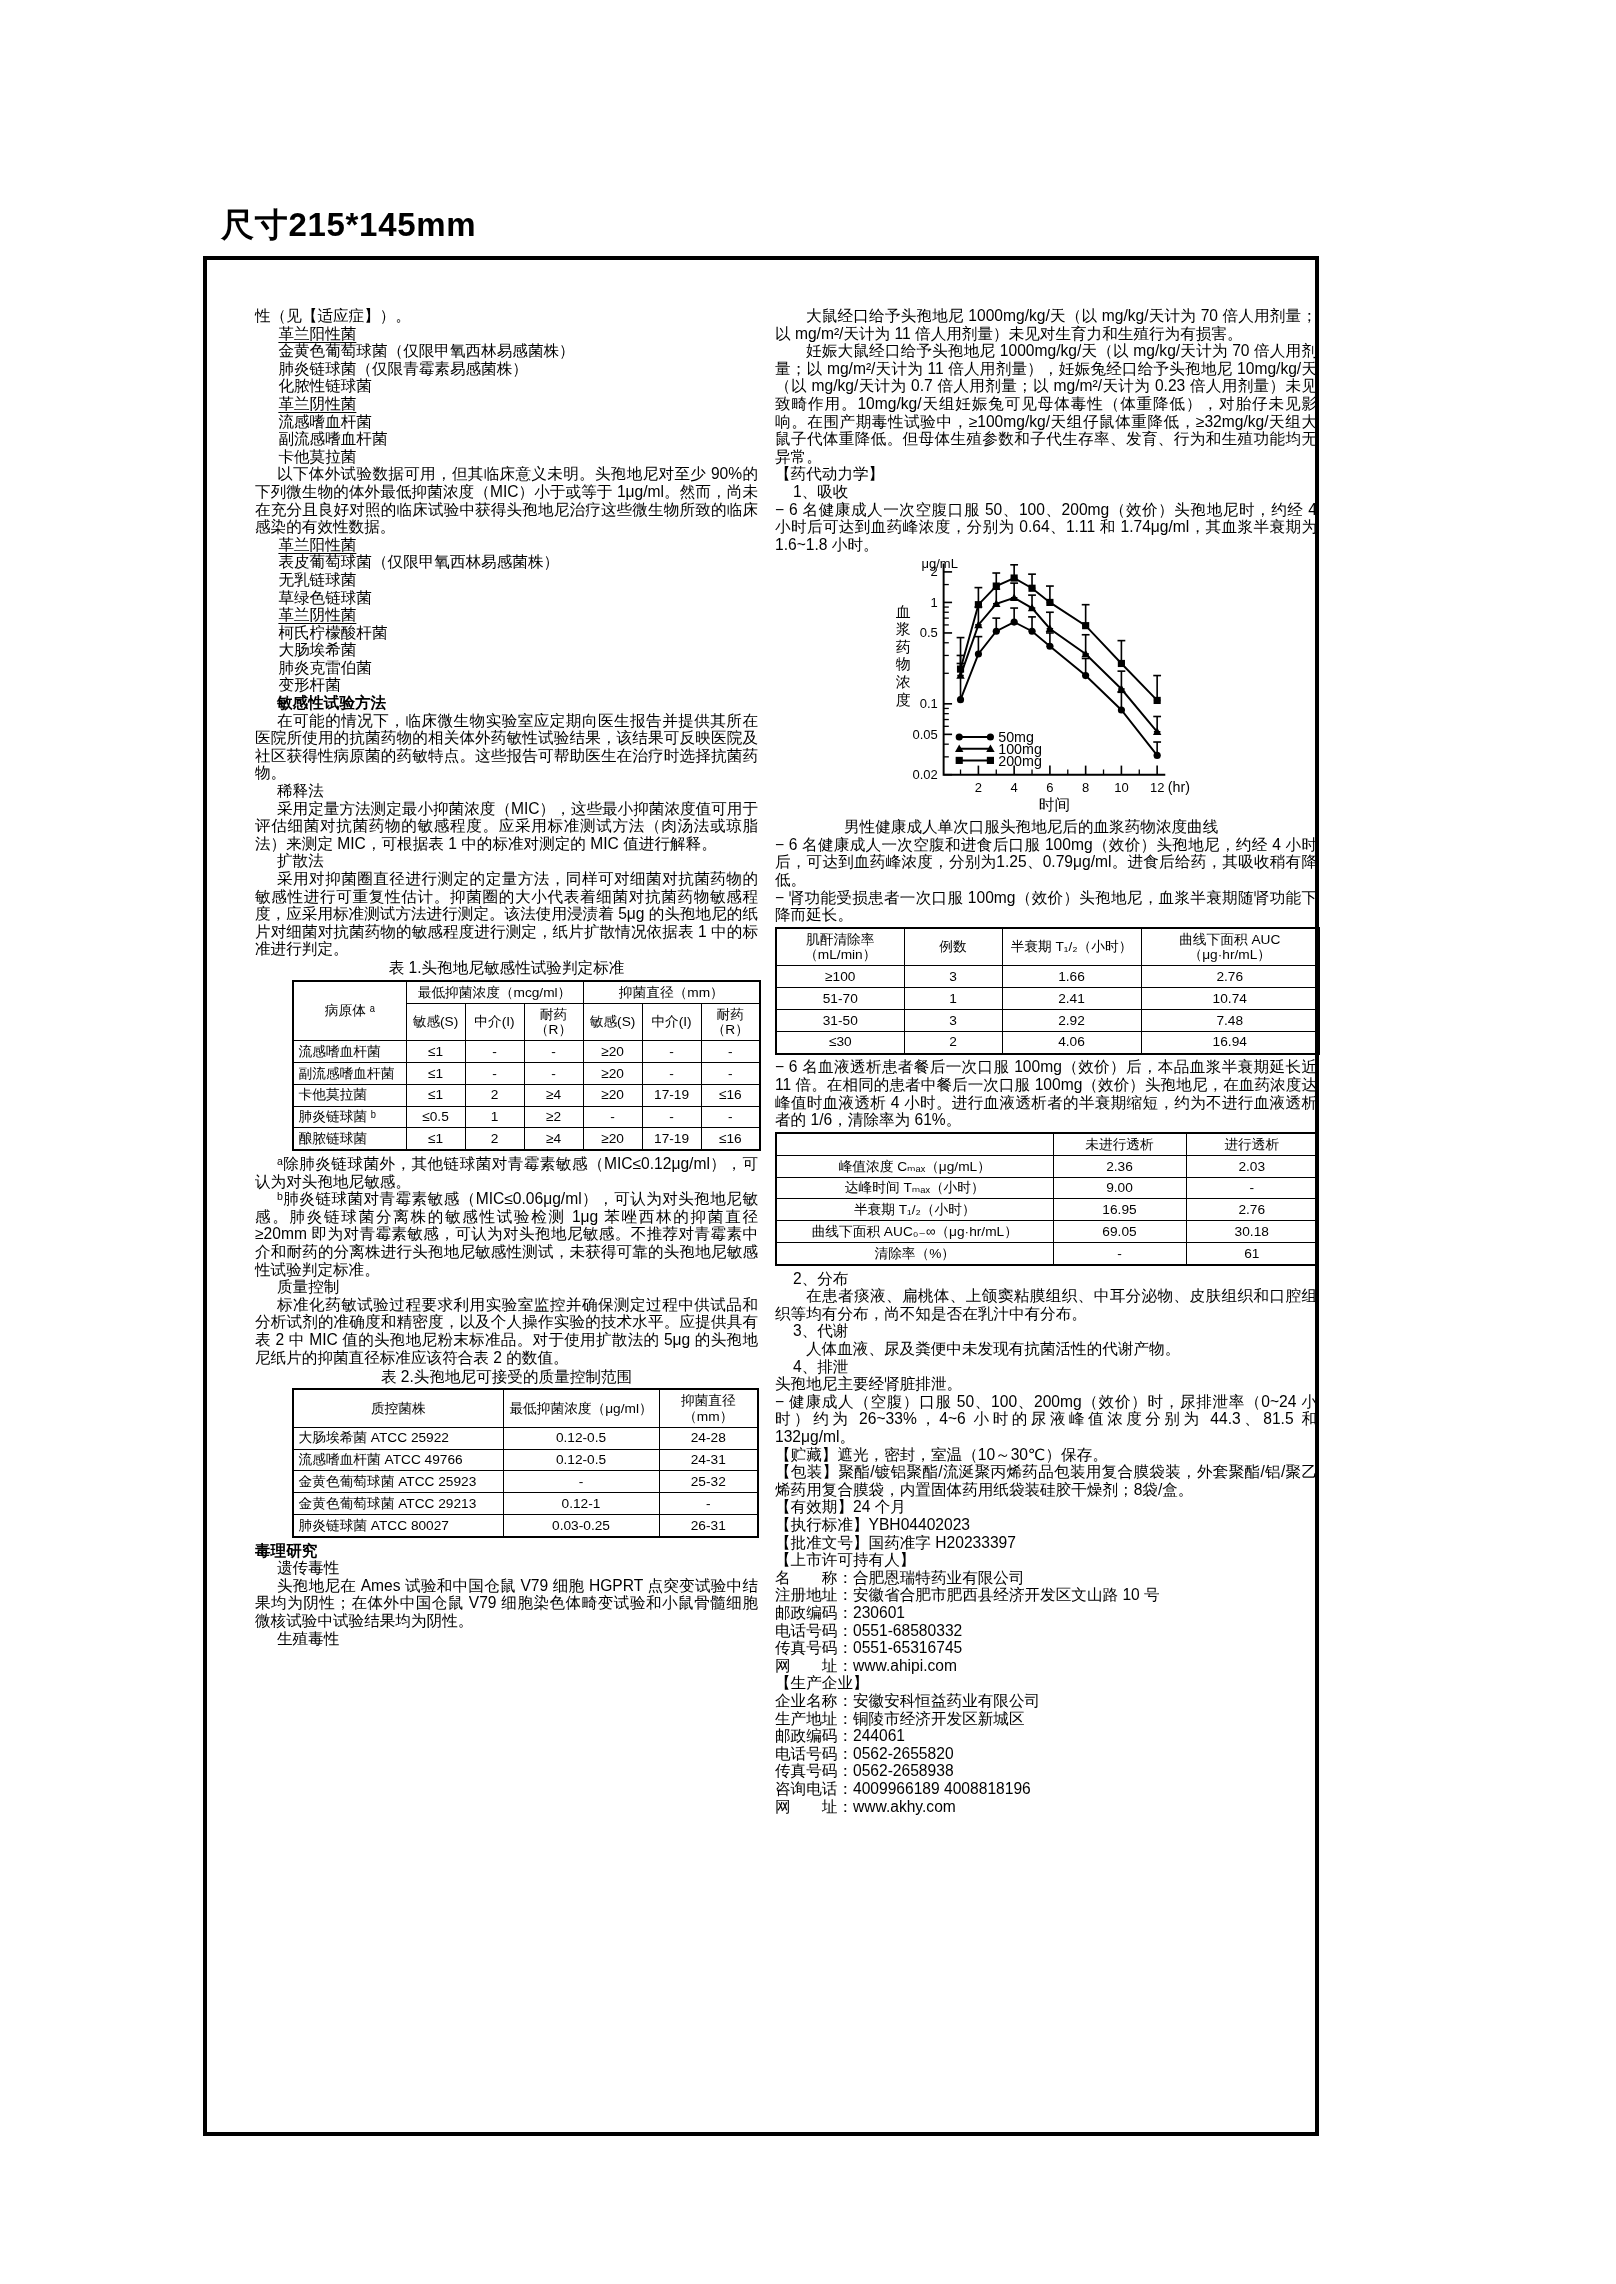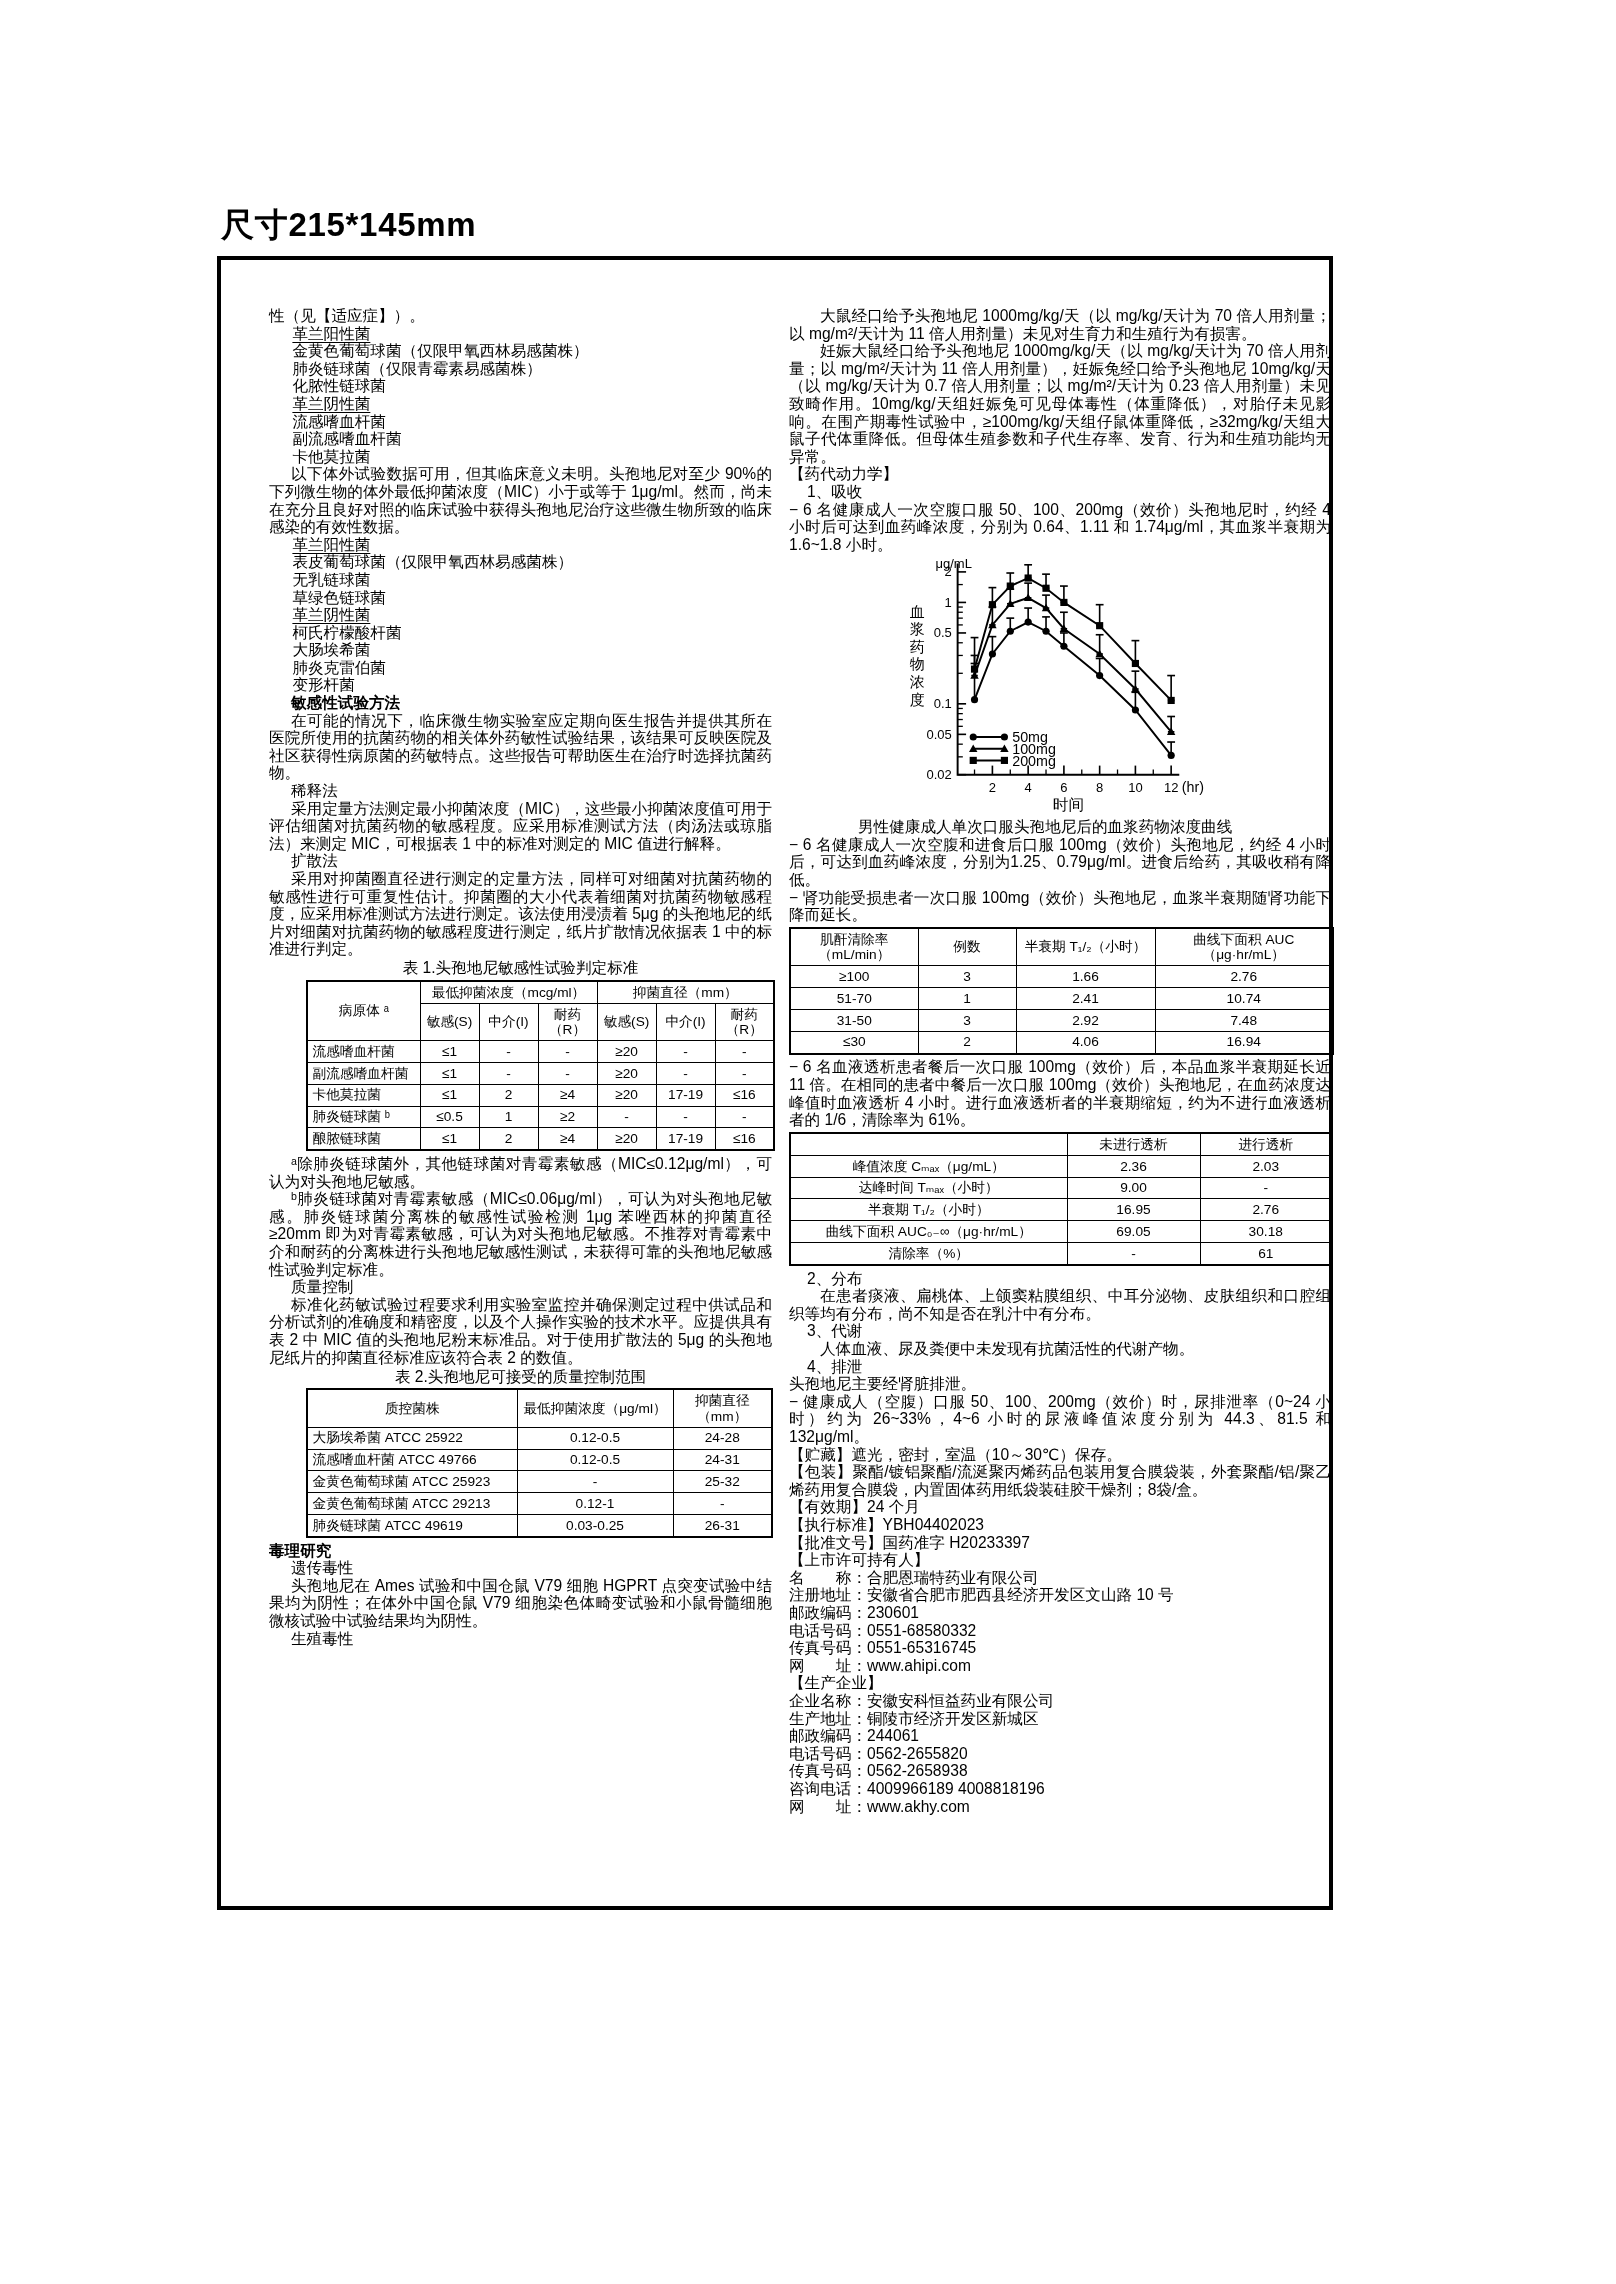--- a/index.html
+++ b/index.html
@@ -7,22 +7,22 @@
   body {
     width:1616px; height:2284px; position:relative;
     background:#ffffff; color:#000;
     font-family:"Liberation Sans","DejaVu Sans",sans-serif;
   }
   .size-label {
     position:absolute; left:221px; top:203px;
     font-size:33px; font-weight:700; letter-spacing:0.7px;text-align:right;
   }
   .frame {
-    position:absolute; left:217px; top:256px;
-    width:1116px; height:1654px;
+    position:absolute; left:203px; top:256px;
+    width:1116px; height:1880px;
     border:4.6px solid #000; background:#fff;
   }
   .col {
     position:absolute; top:47px;
     font-size:15.6px; line-height:17.6px;
     text-align:justify;
   }
   .col-left  { left:48px;  width:503px; }
   .col-right { left:568px; width:542px; }
   p { margin:0; padding:0; }
@@ -197,21 +197,21 @@
             <td>金黄色葡萄球菌 ATCC 25923</td>
             <td>-</td>
             <td>25-32</td>
           </tr>
           <tr>
             <td>金黄色葡萄球菌 ATCC 29213</td>
             <td>0.12-1</td>
             <td>-</td>
           </tr>
           <tr>
-            <td>肺炎链球菌 ATCC 49619</td>
+            <td>肺炎链球菌 ATCC 80027</td>
             <td>0.03-0.25</td>
             <td>26-31</td>
           </tr>
         </tbody>
     </table>
 
     <p class="bold">毒理研究</p>
     <p class="ind">遗传毒性</p>
     <p class="ind">头孢地尼在 Ames 试验和中国仓鼠 V79 细胞 HGPRT 点突变试验中结果均为阴性；在体外中国仓鼠 V79 细胞染色体畸变试验和小鼠骨髓细胞微核试验中试验结果均为阴性。</p>
     <p class="ind">生殖毒性</p>

